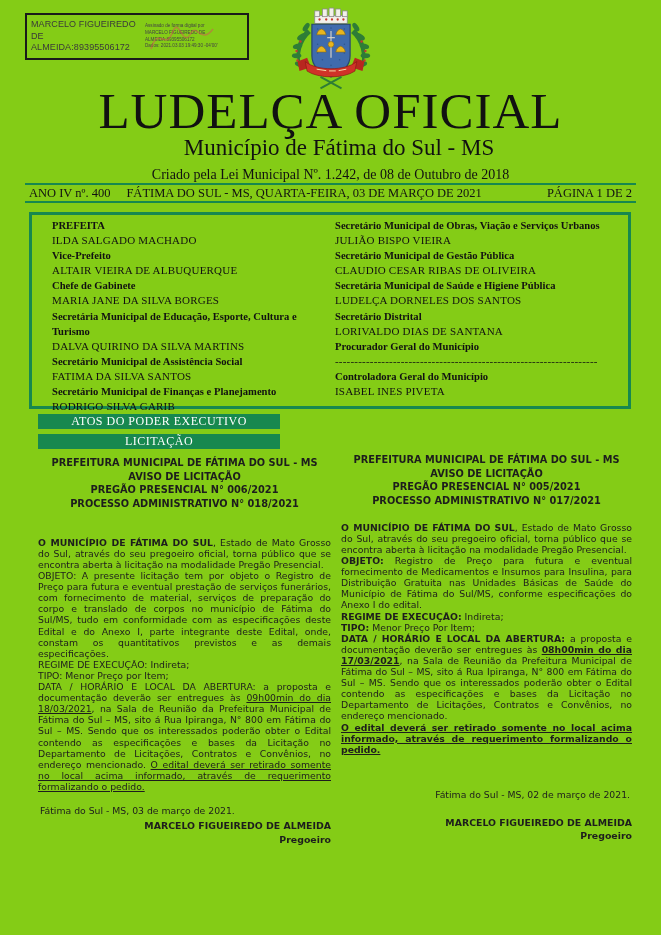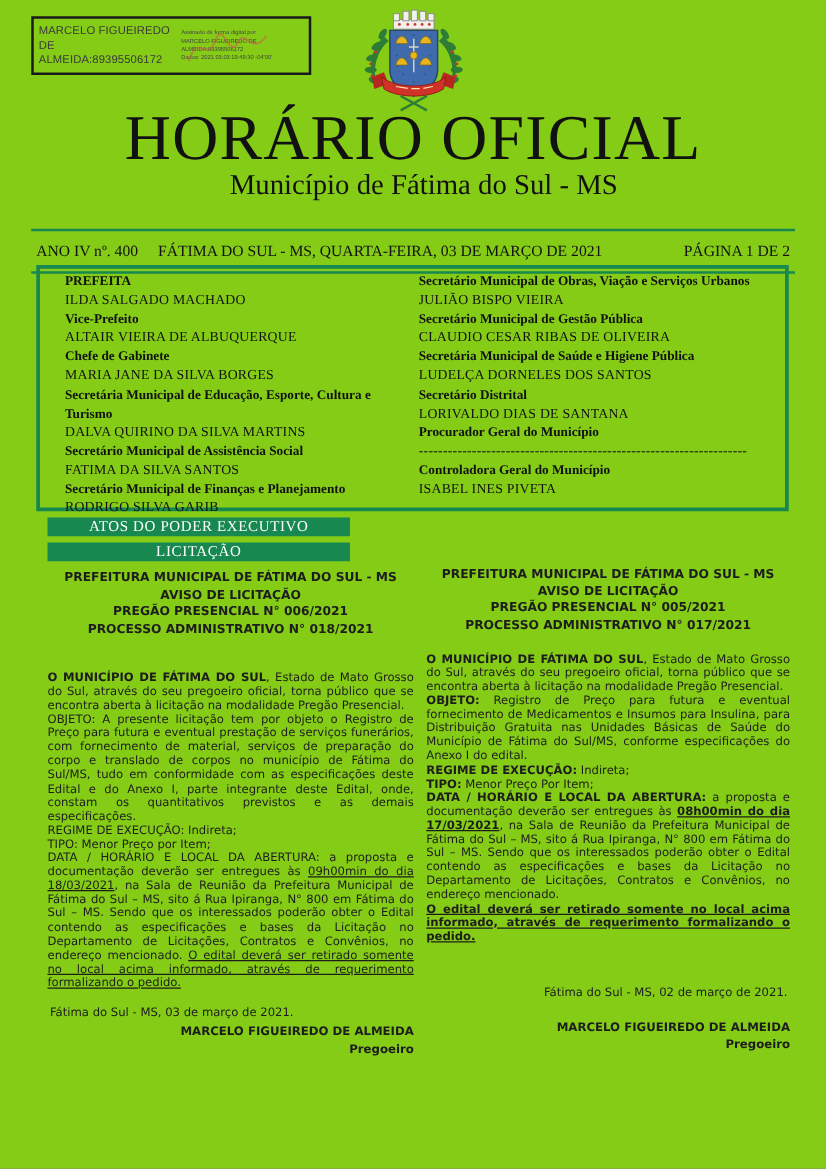--- a/index.html
+++ b/index.html
@@ -20,21 +20,21 @@
   
   .masthead{position:absolute;left:0;right:0;top:86px;text-align:center;}
   .mtitle{font-size:51px;font-weight:400;line-height:1;letter-spacing:1px;margin:0;}
   .msub{font-size:23px;margin-top:-2px;margin-left:17px;}
   .mlaw{font-size:14px;margin-top:6px;}
 
   
   .issuebar{position:absolute;left:25px;top:183px;width:611px;height:20px;box-sizing:border-box;
             border-top:2.5px solid var(--grn);border-bottom:2.5px solid var(--grn);
             display:flex;align-items:center;justify-content:space-between;
-            font-size:12.5px;padding:16px 4px;}
+            font-size:12.5px;padding:0 4px;}
   .issueleft{display:flex;gap:16px;}
 
   
   .officials{position:absolute;left:29px;top:212px;width:602px;height:197px;box-sizing:border-box;
              border:3px solid var(--grn);display:flex;padding:3px 20px;gap:10px;}
   .offcol{width:50%;font-size:11px;line-height:15.1px;}
   .off-t{font-weight:bold;font-size:10.6px;}
   .off-n{font-size:11px;letter-spacing:.2px;}
 
   
@@ -158,22 +158,23 @@
       </g>
     </g>
 
     <g stroke="#2e7d36" stroke-width="2">
       <line x1="34" y1="84" x2="56" y2="72"></line>
         <line x1="56" y1="84" x2="34" y2="72"></line>
     </g>
   </svg>
 
   <div class="masthead">
-    <div class="mtitle">HORÁRIO OFICIAL</div>
+    <div class="mtitle">LUDELÇA OFICIAL</div>
     <div class="msub">Município de Fátima do Sul - MS</div>
+    <div class="mlaw">Criado pela Lei Municipal Nº. 1.242, de 08 de Outubro de 2018</div>
   </div>
 
   <div class="issuebar">
     <div class="issueleft">
       <span>ANO IV nº. 400</span>
       <span>FÁTIMA DO SUL - MS, QUARTA-FEIRA,  03 DE MARÇO DE 2021</span>
     </div>
     <span>PÁGINA 1 DE 2</span>
   </div>
 

